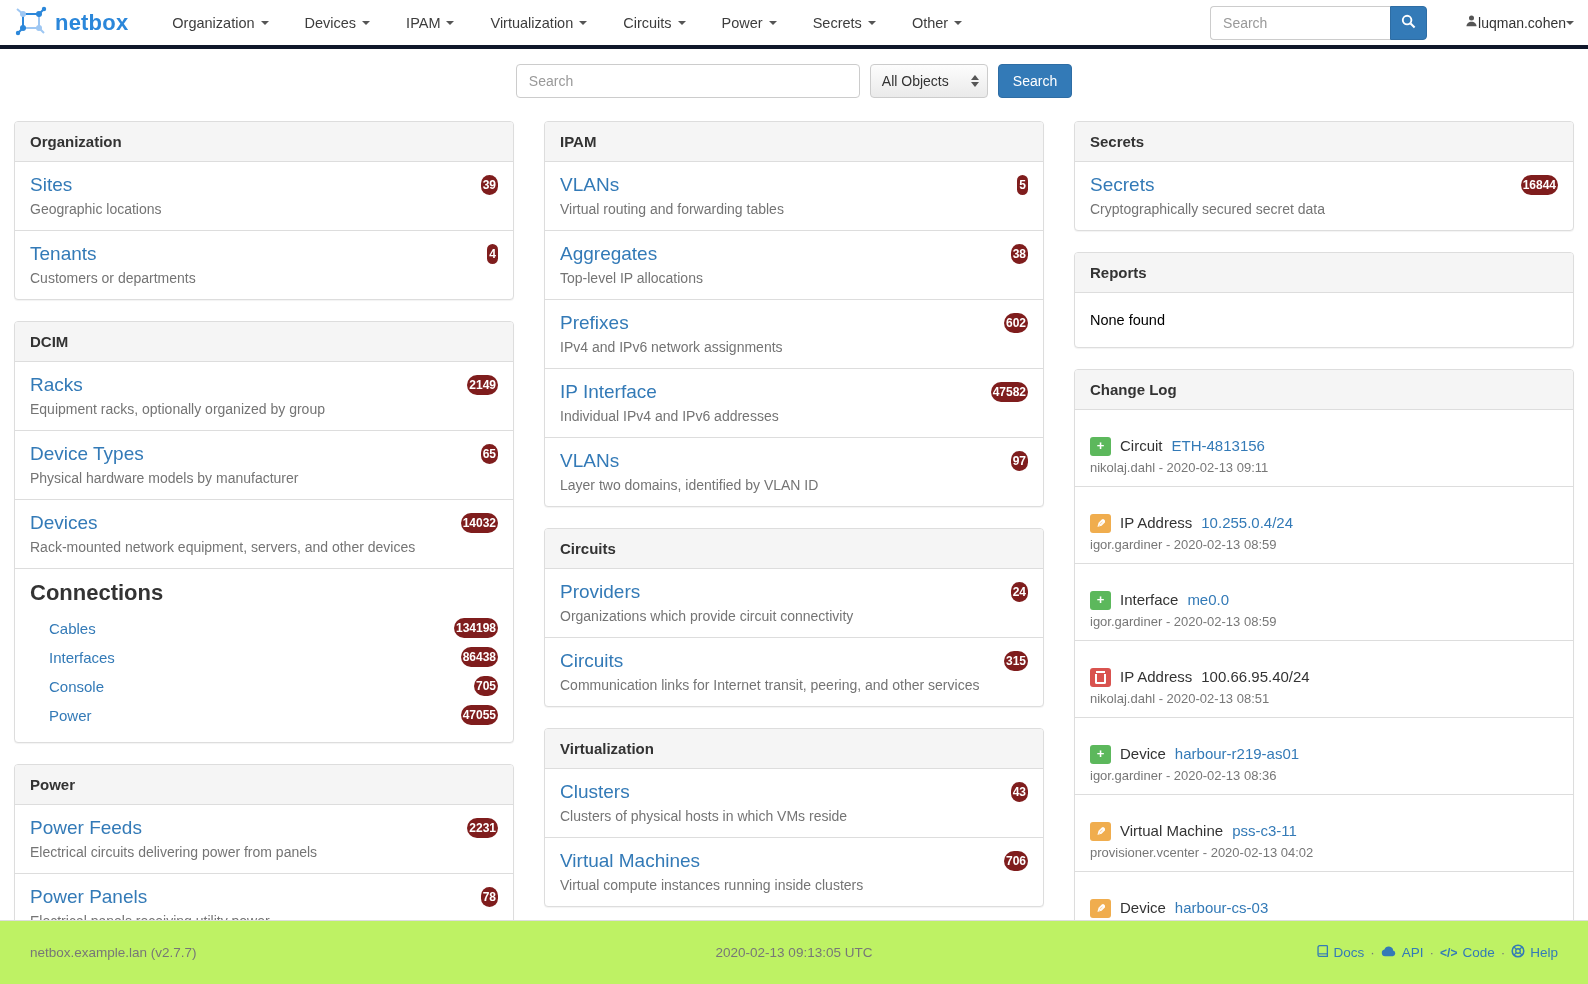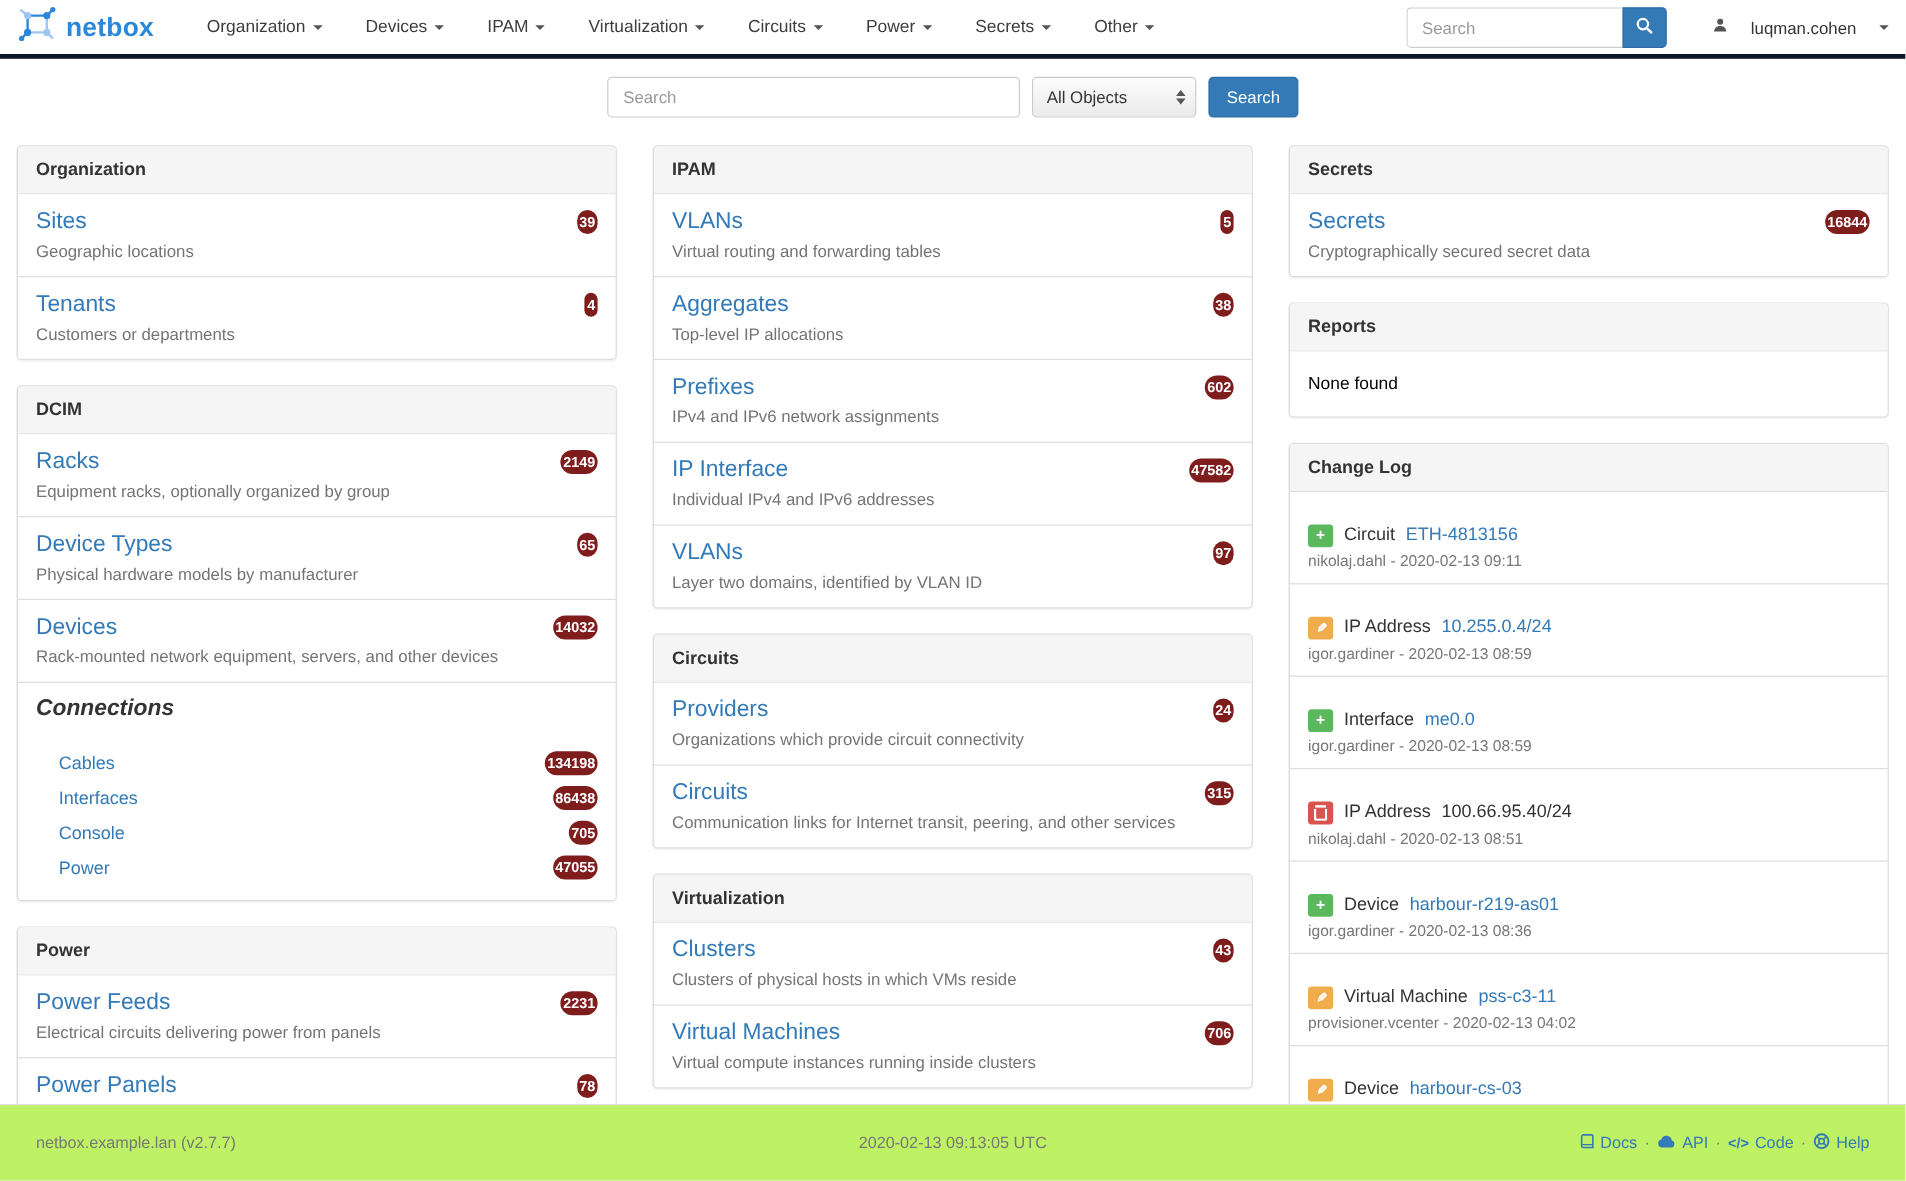--- a/index.html
+++ b/index.html
@@ -11,44 +11,44 @@
   .navbar { height:49px; display:flex; align-items:center; padding:0 14px; border-bottom:4px solid #0f172a; background:#fff; }
   .brand { display:flex; align-items:center; gap:7px; margin-right:26px; cursor:pointer; }
   .brand-text { font-size:22px; font-weight:bold; color:#2b87da; letter-spacing:.2px; }
   .nav-item { font-size:14.5px; color:#3d3d3d; margin:0 18px; display:flex; align-items:center; gap:6px; cursor:pointer; white-space:nowrap; }
   .caret { width:0; height:0; border-left:4px solid transparent; border-right:4px solid transparent; border-top:4px solid #555; }
   .nav-right { margin-left:auto; display:flex; align-items:center; }
   .nav-search { display:flex; }
   .nav-search-input { width:180px; height:34px; border:1px solid #ccc; border-right:none; border-radius:4px 0 0 4px; padding:0 12px; font-size:14px; color:#555; outline:none; font-family:inherit; }
   .nav-search-input::placeholder { color:#999; }
   .nav-search-btn { width:37px; height:34px; background:#337ab7; border:1px solid #2e6da4; border-radius:0 4px 4px 0; display:flex; align-items:center; justify-content:center; cursor:pointer; }
-  .nav-user { display:flex; align-items:center; gap:19px; margin-left:38px; font-size:14px; color:#333; cursor:pointer; }
+  .nav-user { display:flex; align-items:center; gap:0; margin-left:38px; font-size:14px; color:#333; cursor:pointer; }
 
   
   .search-section { display:flex; justify-content:center; align-items:center; gap:10px; padding:15px 0 23px; }
   .search-input { width:344px; height:34px; border:1px solid #ccc; border-radius:4px; padding:0 12px; font-size:14px; color:#555; outline:none; font-family:inherit; }
   .search-input::placeholder { color:#999; }
-  .search-select { position:relative; width:137px; height:34px; border:1px solid #ccc; border-radius:4px; background:linear-gradient(#fdfdfd,#eaeaea); display:flex; align-items:center; padding:0 24px 0 11px; font-size:14px; color:#333; cursor:pointer; }
+  .search-select { position:relative; width:118px; height:34px; border:1px solid #ccc; border-radius:4px; background:linear-gradient(#fdfdfd,#eaeaea); display:flex; align-items:center; padding:0 24px 0 11px; font-size:14px; color:#333; cursor:pointer; }
   .stepper { position:absolute; right:8px; top:50%; transform:translateY(-50%); display:flex; flex-direction:column; gap:2px; }
   .tri-up { width:0; height:0; border-left:4px solid transparent; border-right:4px solid transparent; border-bottom:5px solid #555; }
   .tri-down { width:0; height:0; border-left:4px solid transparent; border-right:4px solid transparent; border-top:5px solid #555; }
   .btn-primary { background:#337ab7; border:1px solid #2e6da4; color:#fff; height:34px; border-radius:4px; padding:0 14px; font-size:14px; cursor:pointer; font-family:inherit; }
 
   
   .container { display:flex; gap:30px; padding:0 14px; align-items:flex-start; }
   .col { flex:1 1 0; min-width:0; }
   .panel { border:1px solid #ddd; border-radius:4px; margin-bottom:21px; background:#fff; box-shadow:0 1px 1px rgba(0,0,0,.05); }
   .panel-heading { background:#f5f5f5; border-bottom:1px solid #ddd; padding:11px 15px; font-size:15px; font-weight:bold; color:#333; border-radius:3px 3px 0 0; }
   .pitem { padding:11px 15px 12px; border-top:1px solid #ddd; }
   .panel-heading + .pitem, .panel-heading + .clog-row { border-top:none; }
   .pitem-top { display:flex; align-items:center; justify-content:space-between; }
   .pitem-title { font-size:19px; color:#337ab7; text-decoration:none; cursor:pointer; line-height:23px; }
   .badge { background:#7f1d1d; color:#fff; font-size:12px; font-weight:bold; padding:4px 2px; border-radius:10px; line-height:1; }
   .pitem-desc { font-size:14px; color:#747474; margin-top:5px; line-height:17px; }
-  .conn-title { font-size:19px; font-weight:bold; color:#333; margin-bottom:20px;font-style:italic; }
+  .conn-title { font-size:22px; font-weight:bold; color:#333; margin-bottom:8px; }
   .conn-row { display:flex; justify-content:space-between; align-items:center; padding:4px 0 5px 19px; }
   .conn-link { font-size:15px; color:#337ab7; text-decoration:none; cursor:pointer; }
   .reports-empty { padding:19px 15px; font-size:14.5px; color:#000000; border-top:0; }
 
   
   .clog-row { padding:9px 15px 10px; border-top:1px solid #ddd; }
   .clog-line { display:flex; align-items:center; gap:9px; font-size:15px; color:#333; line-height:22px;margin-top:16px; }
   .clog-badge { width:21px; height:19px; border-radius:3px; display:inline-flex; flex-direction:column; align-items:center; justify-content:center; color:#fff; font-size:13px; font-weight:bold; flex:0 0 auto; }
   .clog-badge[data-action="add"] { background:#5cb85c; }
   .clog-badge[data-action="edit"] { background:#f0ad4e; }

